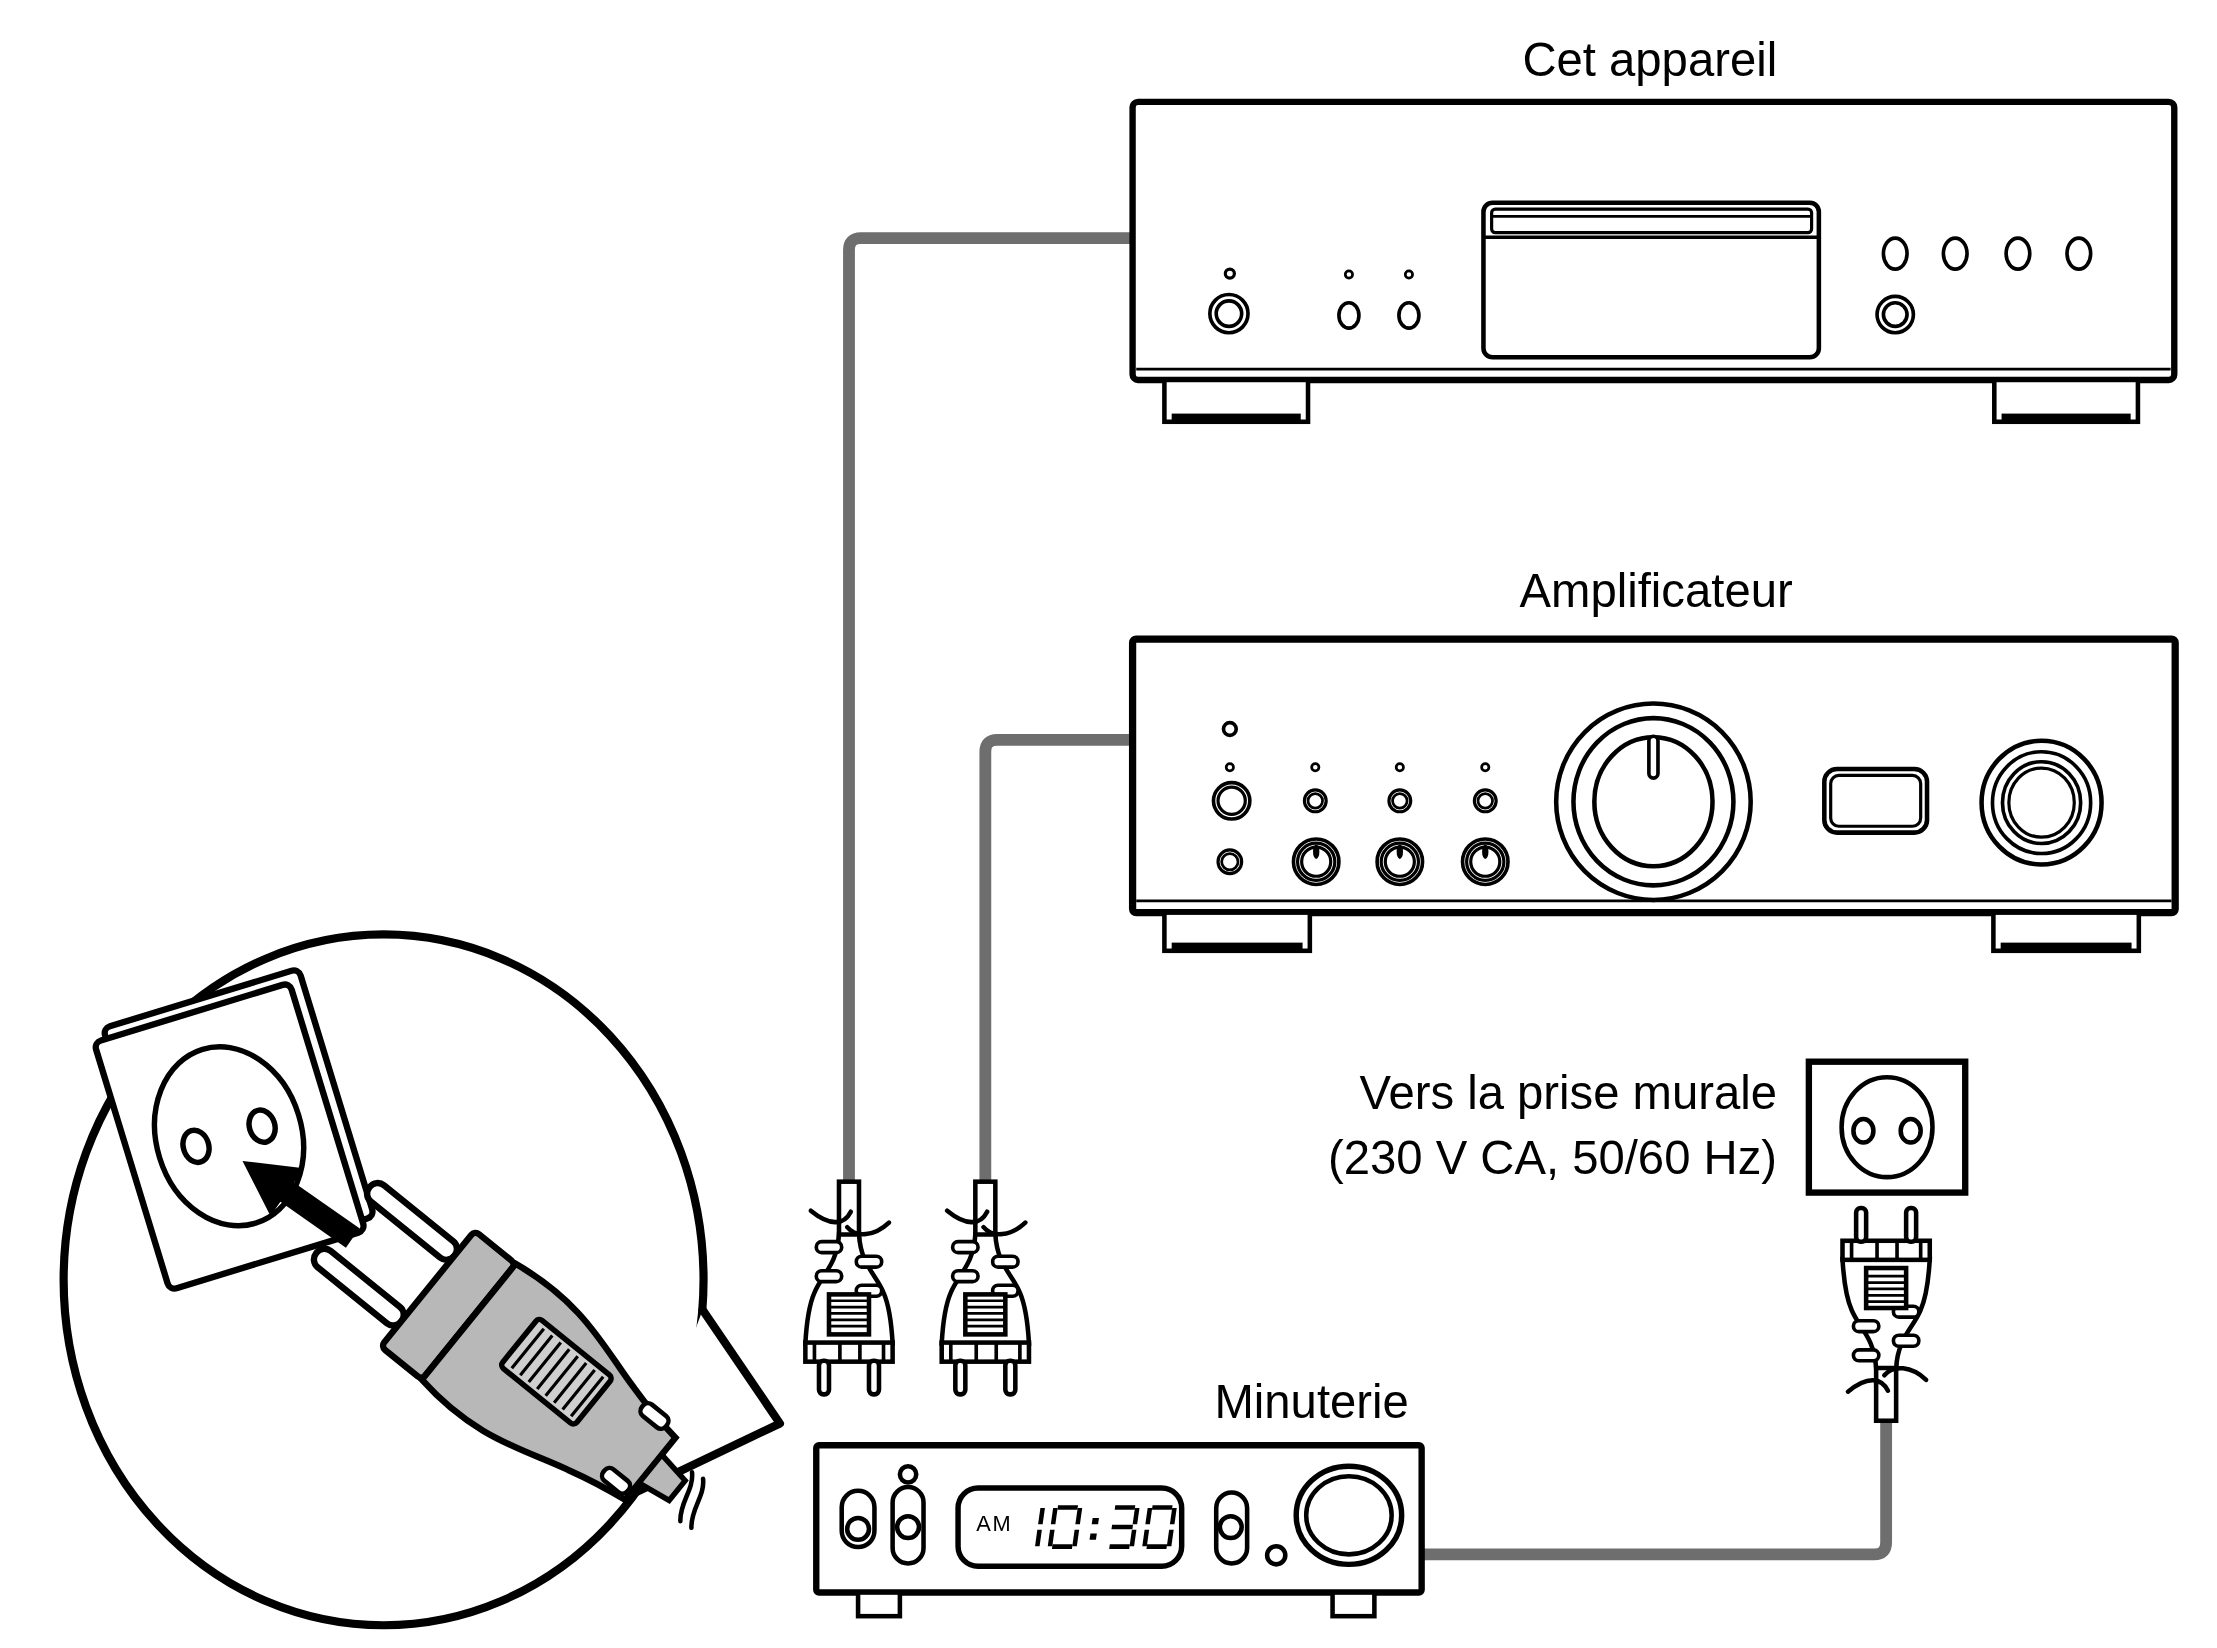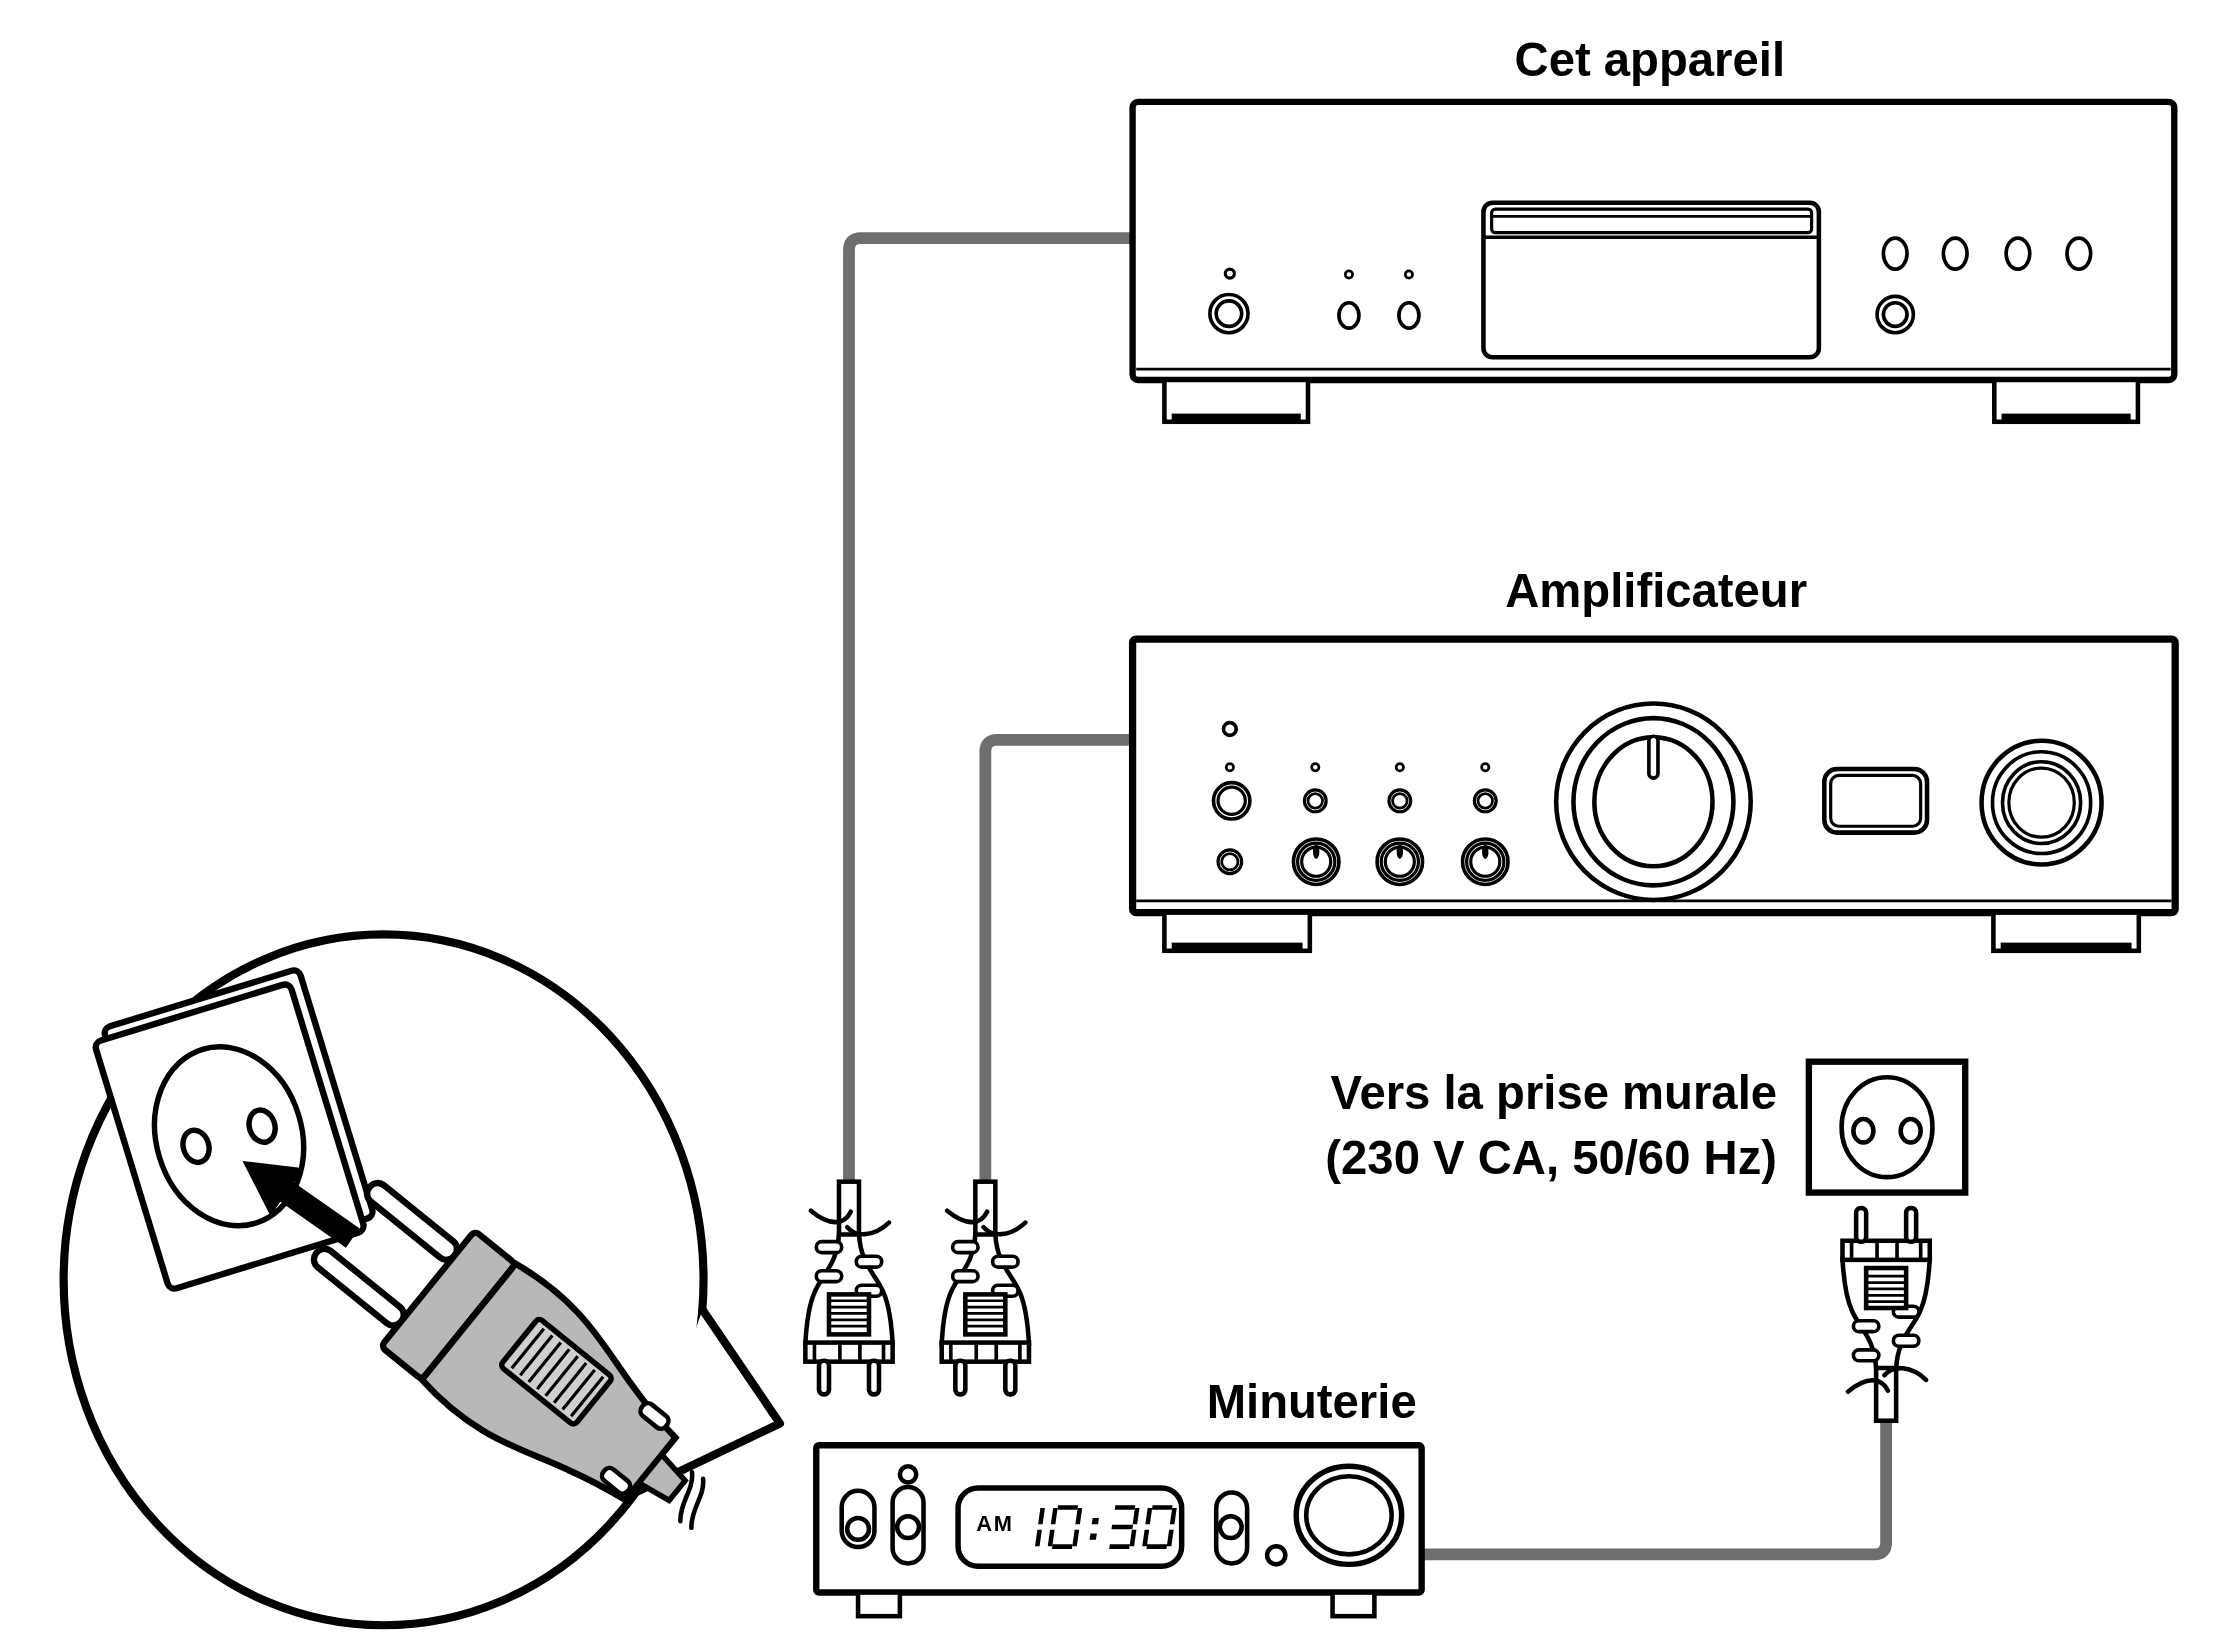--- a/index.html
+++ b/index.html
@@ -1,16 +1,16 @@
 <!DOCTYPE html>
 <html style="--bg: #ffffff; --cable-gray: #6e6e6e; --plug-gray: #b8b8b8; --grip-gray: #cfcfcf;font-size:14.5px"><head>
 <meta charset="utf-8">
 <style>
   html,body{margin:0;padding:0;background:#fff;}
-  #canvas{position:relative;width:2217px;height:1648px;background:var(--bg,#fff);overflow:hidden;font-weight:bold;}
+  #canvas{position:relative;width:2217px;height:1648px;background:var(--bg,#fff);overflow:hidden;}
   svg{display:block;}
   text{font-family:"Liberation Sans","DejaVu Sans",sans-serif;fill:#000;}
   .label{font-size:52px;}
   .am-label{font-size:24px;letter-spacing:2px;}
   .outline{fill:#fff;stroke:#000;}
   .thin{fill:none;stroke:#000;}
   .cable{fill:none;stroke:var(--cable-gray,#6e6e6e);stroke-width:13;}
   .grayfill{fill:var(--plug-gray,#b8b8b8);stroke:#000;}
   .gripfill{fill:var(--grip-gray,#cfcfcf);stroke:#000;}
 </style>

